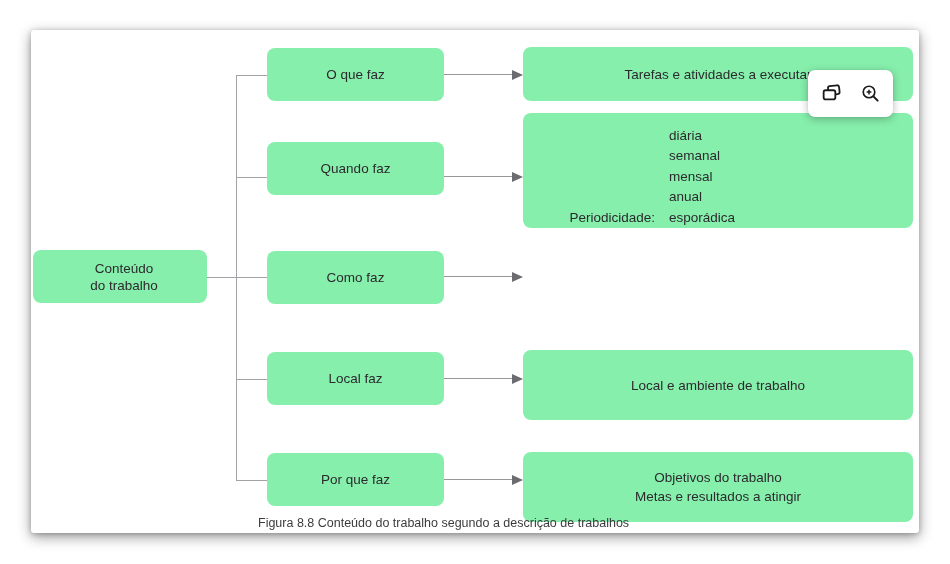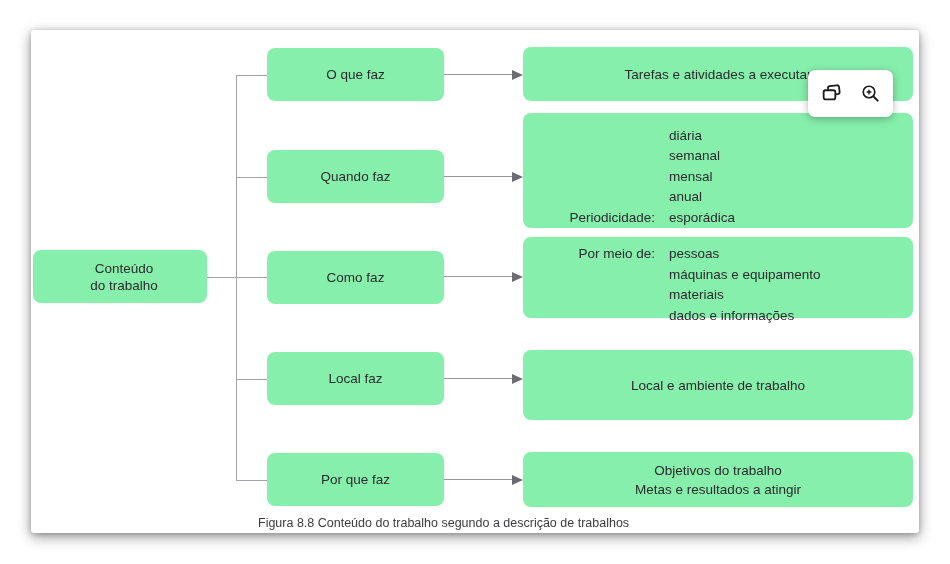--- a/index.html
+++ b/index.html
@@ -69,21 +69,21 @@
   <div class="gbox center" style="left:2px; top:220px; width:174px; height:53px;padding-left:8px;">
     <div>
       <div>Conteúdo</div>
       <div>do trabalho</div>
     </div>
   </div>
 
   <div class="gbox center qbox" style="top:18px;">
       <span>O que faz</span>
     </div>
-  <div class="gbox center qbox" style="top:120px;">
+  <div class="gbox center qbox" style="top:112px;">
       <span>Quando faz</span>
     </div>
   <div class="gbox center qbox" style="top:221px;">
       <span>Como faz</span>
     </div>
   <div class="gbox center qbox" style="top:322px;">
       <span>Local faz</span>
     </div>
   <div class="gbox center qbox" style="top:423px;">
       <span>Por que faz</span>
@@ -118,35 +118,26 @@
     <div class="lbl">Periodicidade:</div>
     <div class="items">
       <div>diária</div>
       <div>semanal</div>
       <div>mensal</div>
       <div>anual</div>
       <div>esporádica</div>
     </div>
   </div>
 
-  <div class="gbox abox split" style="top:207px; height:81px; padding-top:7px;">
-    <div class="lbl">Por meio de:</div>
-    <div class="items">
-      <div>pessoas</div>
-      <div>máquinas e equipamento</div>
-      <div>materiais</div>
-      <div>dados e informações</div>
-    </div>
-  </div>
 
   <div class="gbox center abox" style="top:320px; height:70px;">
     <span>Local e ambiente de trabalho</span>
   </div>
 
-  <div class="gbox center abox two-line" style="top:422px; height:55px;">
+  <div class="gbox center abox two-line" style="top:422px; height:70px;">
     <div>
       <div>Objetivos do trabalho</div>
       <div>Metas e resultados a atingir</div>
     </div>
   </div>
 
   <div class="caption">
     <span class="b">Figura 8.8</span><span> Conteúdo do trabalho segundo a descrição de trabalhos</span>
   </div>
 

